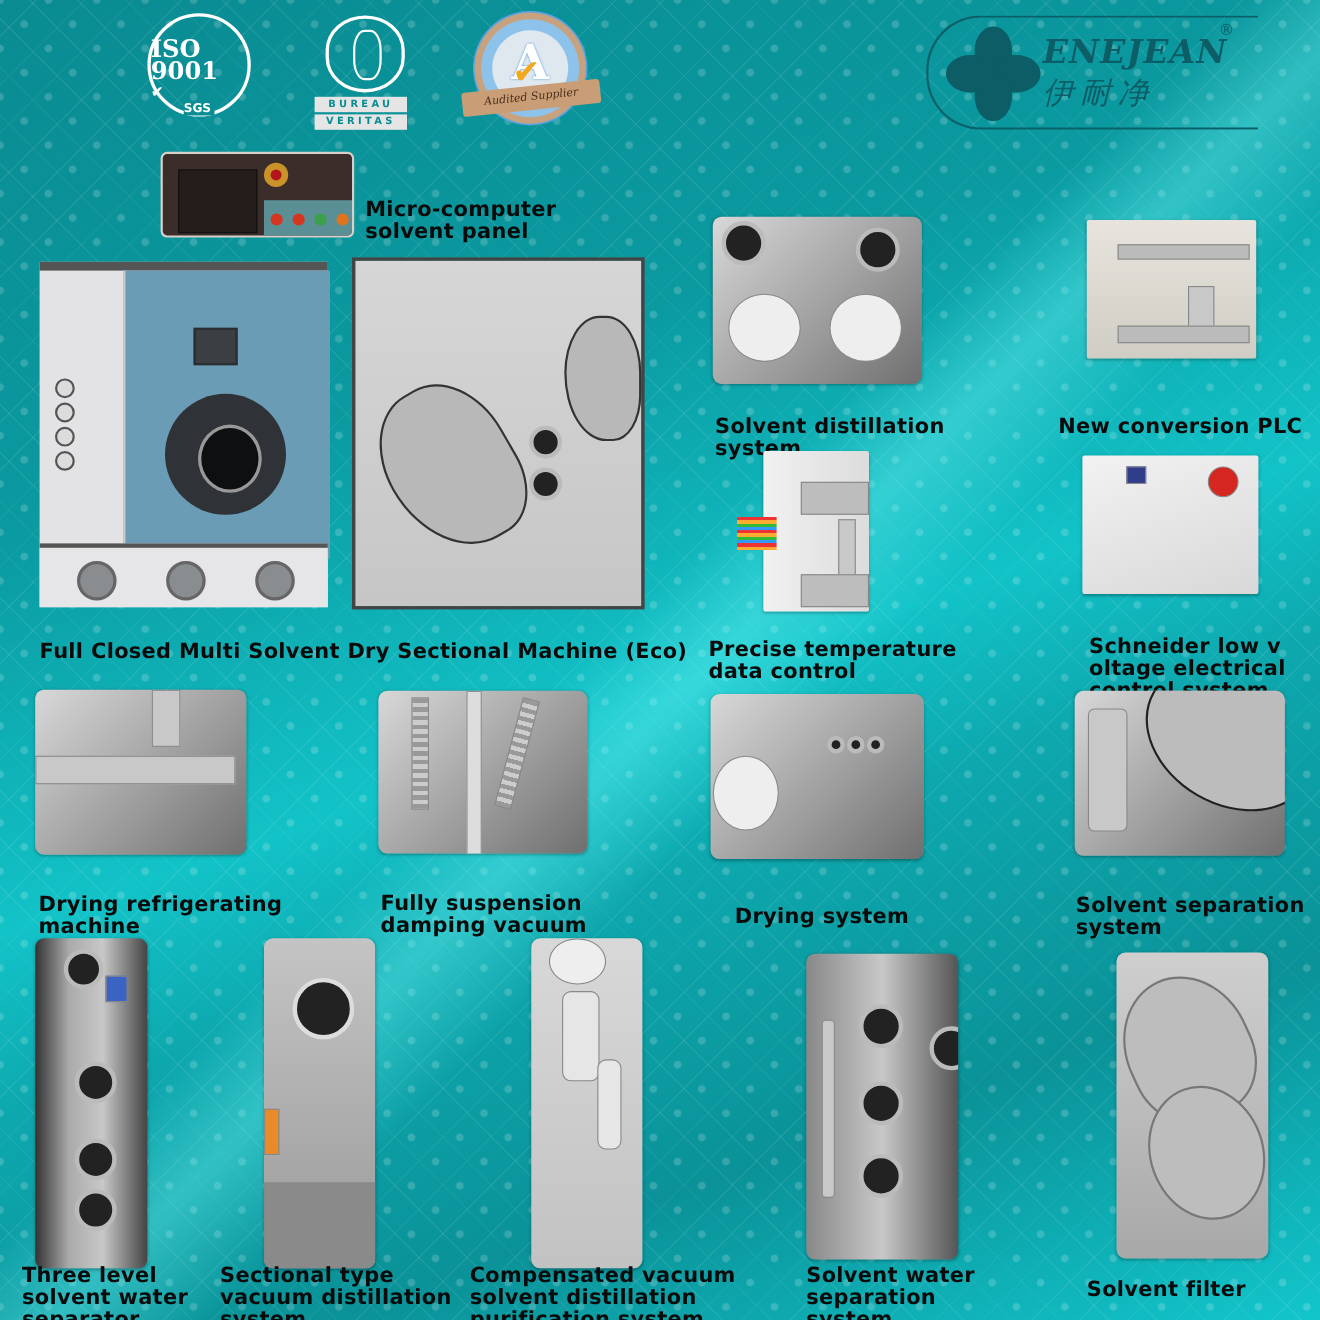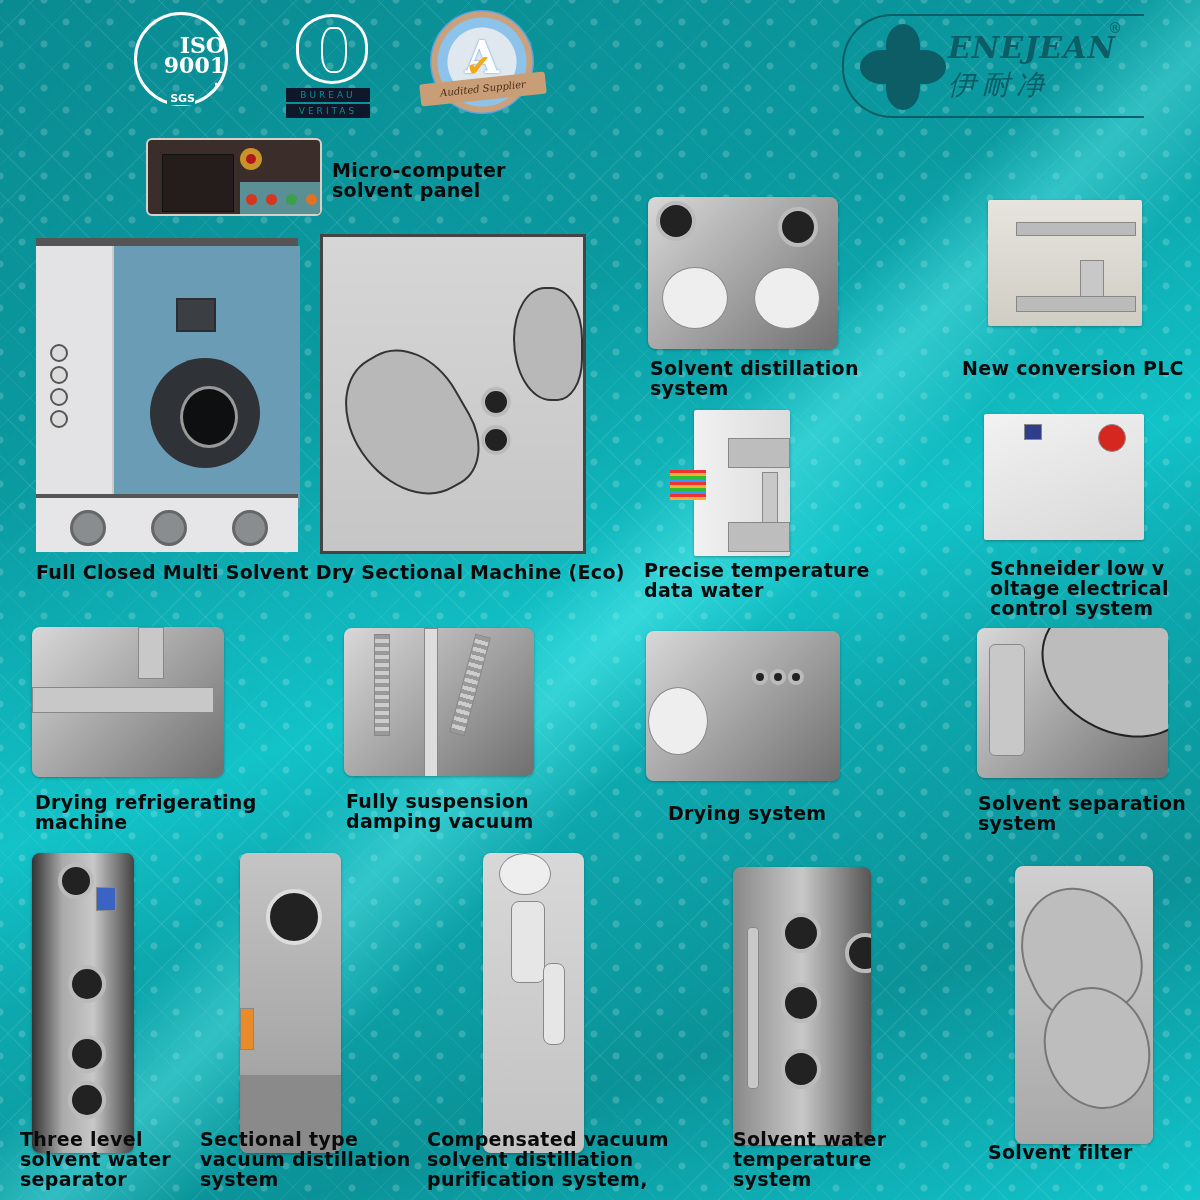--- a/index.html
+++ b/index.html
@@ -20,44 +20,45 @@
   .shine {
     position:absolute; inset:0;
     background: linear-gradient(135deg, transparent 0 47%, rgba(120,255,255,0.35) 52%, transparent 58%);
     pointer-events:none;
   }
   .abs { position:absolute; }
   .label {
     position:absolute; font-weight:bold; color:#0b0b0b;
     font-size:19px; line-height:20px; letter-spacing:0.3px;
     font-family: "DejaVu Sans", sans-serif;
+    margin-top: 20px;
   }
   .label span { display:block; white-space:nowrap; }
   .photo {
     position:absolute; border-radius:8px; overflow:hidden;
     background: linear-gradient(135deg,#d8d8d8,#9a9a9a 60%,#6f6f6f);
     box-shadow: 0 1px 3px rgba(0,0,0,0.3);
   }
   .photo .panel { position:absolute; background:#c8c8c8; border:1px solid #888; }
   .port { position:absolute; border-radius:50%; background:#222; border:4px solid #bbb; box-sizing:border-box; }
   .dark { background:#2a2a2a; }
 
   
   .iso {
     position:absolute; left:134px; top:12px; width:94px; height:94px; border-radius:50%;
-    border:3px solid #fff; box-sizing:border-box; color:#fff; text-align:right;
+    border:3px solid #fff; box-sizing:border-box; color:#fff; text-align:left;
     font-family:"DejaVu Serif", serif;
   }
   .iso .t1 { position:absolute; top:20px; left:0; right:0; font-size:22px; font-weight:bold; line-height:20px; }
   .iso .t2 { position:absolute; top:40px; left:0; right:0; font-size:22px; font-weight:bold; line-height:20px; }
   .iso .check { position:absolute; top:60px; left:0; right:0; font-size:14px; }
   .iso .sgs { position:absolute; bottom:-2px; left:30px; right:30px; background:#0a8e94; font-size:11px; font-weight:bold; font-family:"DejaVu Sans",sans-serif;}
   .bv-emblem { position:absolute; left:296px; top:14px; width:72px; height:70px; border-radius:50%/45%; border:3px solid #fff; box-sizing:border-box; }
   .bv-emblem::after { content:""; position:absolute; left:22px; top:10px; width:22px; height:42px; border-radius:40%; border:2px solid #fff; }
-  .bv-text { position:absolute; left:286px; width:84px; height:14px; background:#0f172a; color:#0a8e94; font-size:9px; font-weight:normal; text-align:center; line-height:14px; letter-spacing:3px; }
+  .bv-text { position:absolute; left:286px; width:84px; height:14px; background:#e5e5e5; color:#0a8e94; font-size:9px; font-weight:bold; text-align:center; line-height:14px; letter-spacing:3px; }
   .audited {
     position:absolute; left:430px; top:10px; width:104px; height:104px; border-radius:50%;
     background: radial-gradient(circle,#dfe7ef 0 34px,#8dc3ea 35px 44px,#c8a27e 45px 50px,#5aa3e0 51px);
   }
   .audited .A { position:absolute; left:0; right:0; top:22px; text-align:center; font-size:44px; font-weight:bold; color:#fff; text-shadow:0 0 2px #3a8fd6; font-family:"DejaVu Serif",serif; }
   .audited .tick { position:absolute; left:36px; top:38px; font-size:30px; color:#f3a81b; font-weight:bold; }
   .ribbon {
     position:absolute; left:420px; top:78px; width:126px; height:22px;
     background:#c99e77; color:#4a2f1a; font-size:10px; font-style:italic; text-align:center; line-height:22px;
     border-radius:3px; transform:rotate(-6deg);
@@ -188,21 +189,21 @@
 </div>
 
 <div class="photo" style="left:694px;top:410px;width:96px;height:146px;border-radius:2px;background:linear-gradient(90deg,#f1f1f1,#dcdcdc)">
   <div class="panel dark" style="left:68px;top:62px;width:14px;height:50px"></div>
   <div class="panel" style="left:34px;top:28px;width:60px;height:28px;background:#bdbdbd"></div>
   <div class="panel" style="left:34px;top:112px;width:60px;height:28px;background:#bdbdbd"></div>
 </div>
 <div class="abs" style="left:670px;top:470px;width:36px;height:30px;background:repeating-linear-gradient(180deg,#e33 0 3px,#fa3 3px 6px,#3b3 6px 9px,#39f 9px 12px)"></div>
 <div class="label" style="left:644px;top:560px">
   <span>Precise temperature</span>
-  <span>data water</span>
+  <span>data control</span>
 </div>
 
 <div class="photo" style="left:984px;top:414px;width:160px;height:126px;border-radius:2px;background:linear-gradient(160deg,#f2f2f2,#d8d8d8)">
   <div class="panel" style="left:114px;top:10px;width:26px;height:26px;border-radius:50%;background:#d5271f"></div>
   <div class="panel" style="left:40px;top:10px;width:16px;height:14px;background:#2f3d8a"></div>
 </div>
 <div class="label" style="left:990px;top:558px">
   <span>Schneider low v</span>
   <span>oltage electrical</span>
   <span>control system</span>
@@ -283,21 +284,21 @@
 
 <div class="photo" style="left:733px;top:867px;width:138px;height:278px;background:linear-gradient(90deg,#888,#c8c8c8 50%,#555)">
   <div class="port" style="left:48px;top:46px;width:40px;height:40px"></div>
   <div class="port" style="left:48px;top:116px;width:40px;height:40px"></div>
   <div class="port" style="left:48px;top:182px;width:40px;height:40px"></div>
   <div class="port" style="left:112px;top:66px;width:40px;height:40px"></div>
   <div class="panel" style="left:14px;top:60px;width:10px;height:160px;border-radius:4px"></div>
 </div>
 <div class="label" style="left:733px;top:1129px">
   <span>Solvent water</span>
-  <span>temperature</span>
+  <span>separation</span>
   <span>system</span>
 </div>
 
 <div class="photo" style="left:1015px;top:866px;width:138px;height:278px;background:linear-gradient(180deg,#cfcfcf,#a8a8a8)">
   <div class="panel" style="left:8px;top:20px;width:110px;height:130px;border-radius:55% 55% 45% 45%;transform:rotate(-25deg);background:#bdbdbd;border:2px solid #777"></div>
   <div class="panel" style="left:30px;top:120px;width:100px;height:120px;border-radius:50%;transform:rotate(-20deg);background:#bdbdbd;border:2px solid #777"></div>
 </div>
 <div class="label" style="left:988px;top:1142px">
   <span>Solvent filter</span>
 </div>

